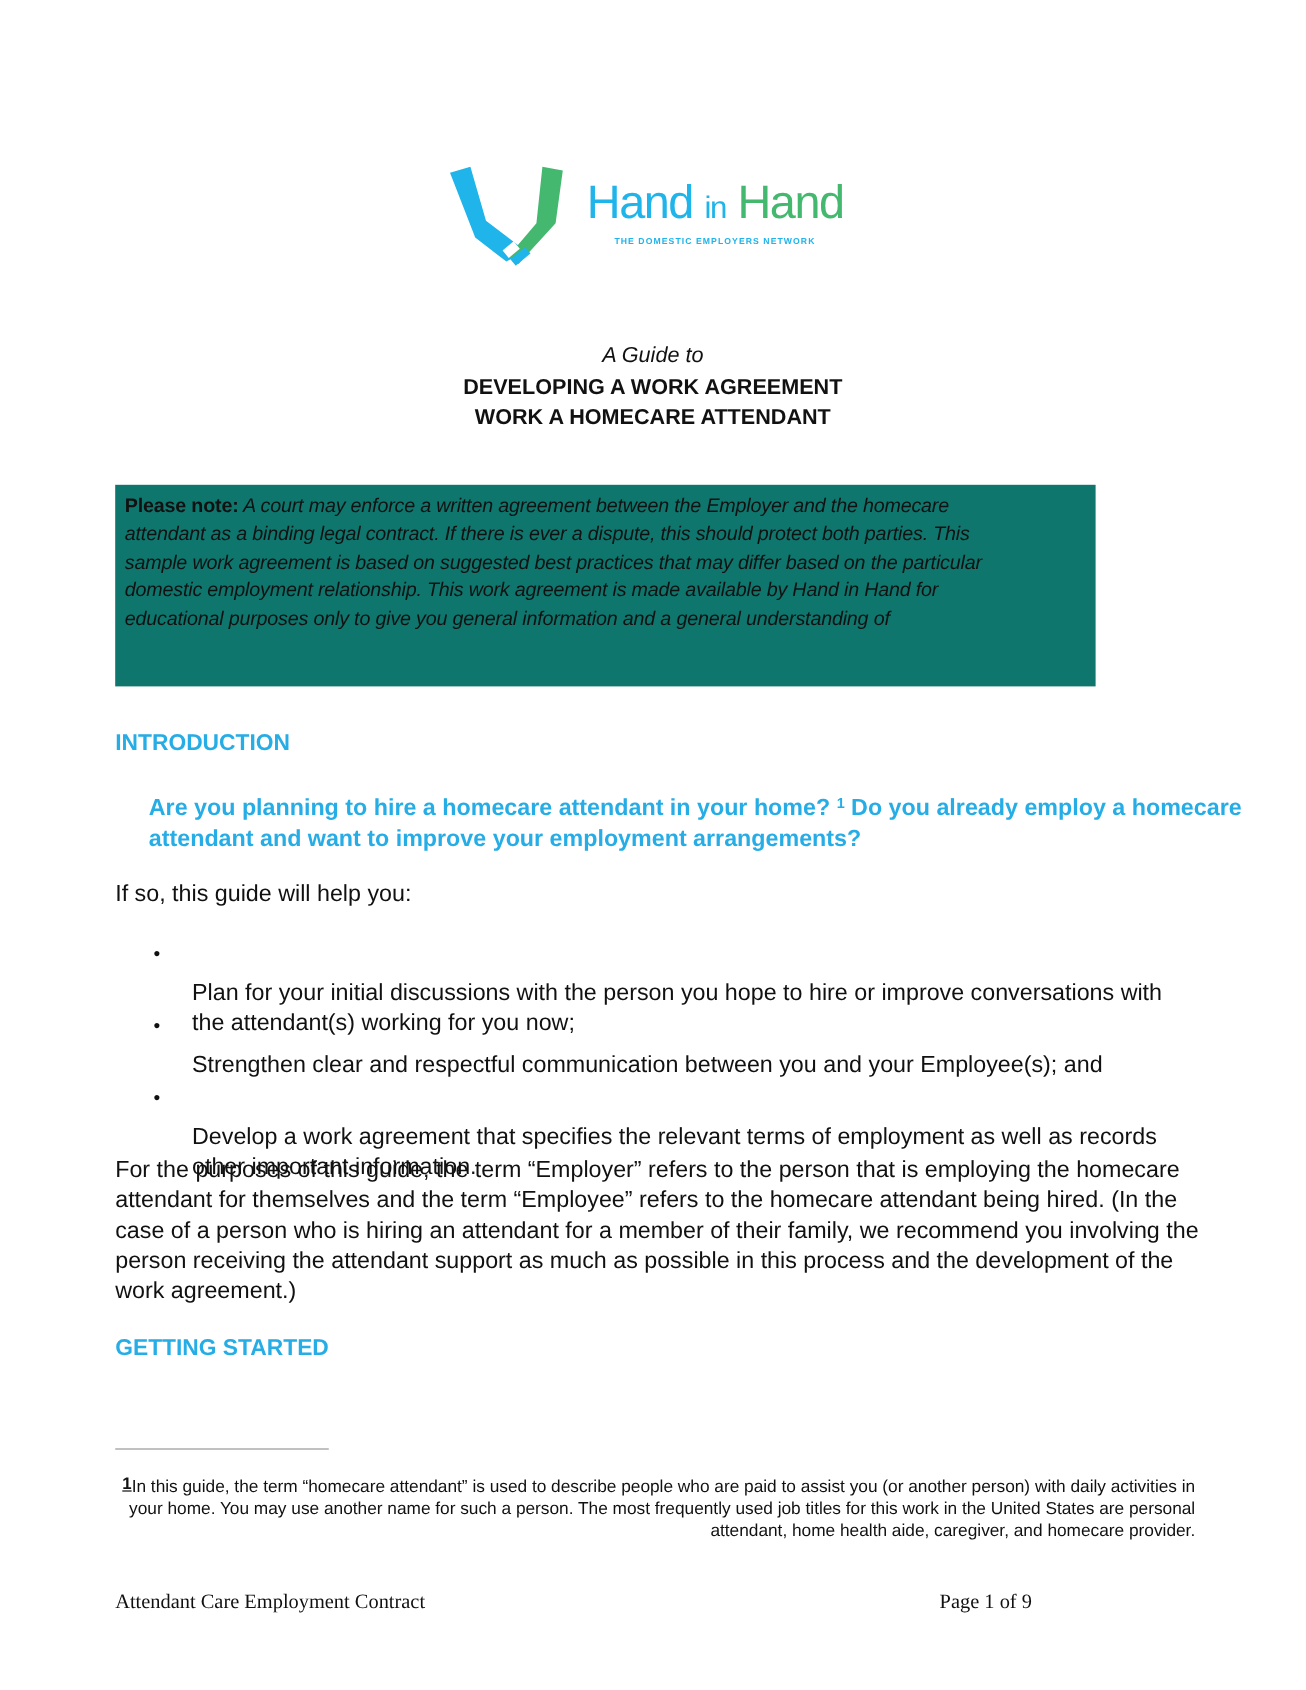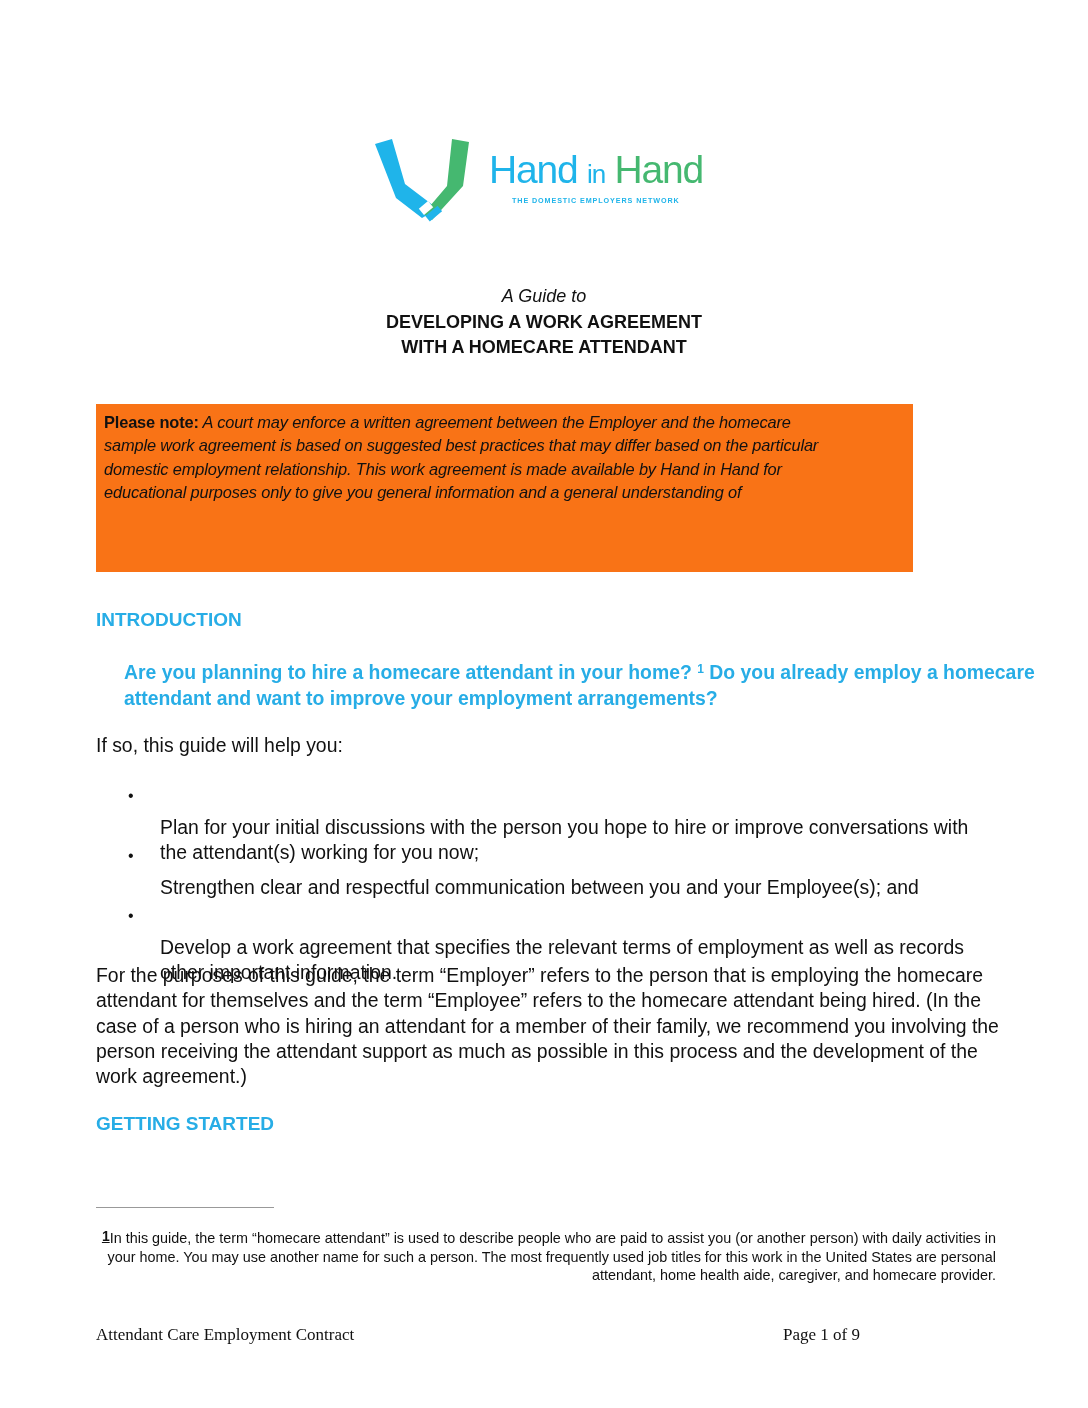--- a/index.html
+++ b/index.html
@@ -12,21 +12,21 @@
   #logo-word .b { color: #1fb4ea; }
   #logo-word .g { color: #45b870; }
   #logo-word .in { font-size: 26px; }
   #logo-tag { position: absolute; left: 140px; top: 60px; font-size: 7.2px; color: #1fb4ea; letter-spacing: 0.9px; white-space: nowrap; font-weight: bold; }
 
   .center { left: 0; width: 1088px; text-align: center; }
   #subtitle { top: 286px; font-size: 18px; font-style: italic; }
   #title1 { top: 312px; font-size: 18px; font-weight: bold; }
   #title2 { top: 337px; font-size: 18px; font-weight: bold; }
 
-  #note { left: 96px; top: 404px; width: 817px; height: 168px; background: #f97316; box-sizing: border-box; padding: 7px 8px 0 8px; font-size: 16.4px; line-height: 23.4px; font-style: italic; letter-spacing: -0.15px; }
+  #note { left: 96px; top: 404px; width: 817px; height: 168px; background: #0f766e; box-sizing: border-box; padding: 7px 8px 0 8px; font-size: 16.4px; line-height: 23.4px; font-style: italic; letter-spacing: -0.15px; }
   #note b { font-style: normal; }
 
   .h-blue { color: #27ade6; font-weight: bold; }
   #intro-head { left: 96px; top: 609px; font-size: 19px; }
   #intro-q { left: 96px; top: 657px; width: 920px; font-size: 19.4px; line-height: 25.5px; margin-left: 28px; }
   #intro-q sup { font-size: 12px; vertical-align: 6px; }
 
   .body-text { font-size: 19.4px; line-height: 25.3px; }
   #lead { left: 96px; top: 733px; }
   .bullet { left: 128px; width: 860px; }
@@ -59,24 +59,25 @@
   <div id="logo-word">
     <span class="b">Hand</span>
     <span class="b in">in</span>
     <span class="g">Hand</span>
   </div>
   <div id="logo-tag">THE DOMESTIC EMPLOYERS NETWORK</div>
 </div>
 
 <div id="subtitle" class="abs center">A Guide to</div>
 <div id="title1" class="abs center">DEVELOPING A WORK AGREEMENT</div>
-<div id="title2" class="abs center">WITH A HOMECARE ATTENDANT</div>
+<div id="title2" class="abs center">WORK A HOMECARE ATTENDANT</div>
 
 <div id="note" class="abs">
   <div><b>Please note:</b><span> A court may enforce a written agreement between the Employer and the homecare</span></div>
+  <div>attendant as a binding legal contract. If there is ever a dispute, this should protect both parties.  This</div>
   <div>sample work agreement is based on suggested best practices that may differ based on the particular</div>
   <div>domestic employment relationship. This work agreement is made available by Hand in Hand for</div>
   <div>educational purposes only to give you general information and a general understanding of</div>
 </div>
 
 <div id="intro-head" class="abs h-blue">INTRODUCTION</div>
 <div id="intro-q" class="abs h-blue">
   <span>Are you planning to hire a homecare attendant in your home?</span>
   <sup>1</sup><span> Do you already employ a homecare attendant and want to improve your employment arrangements?</span>
 </div>

